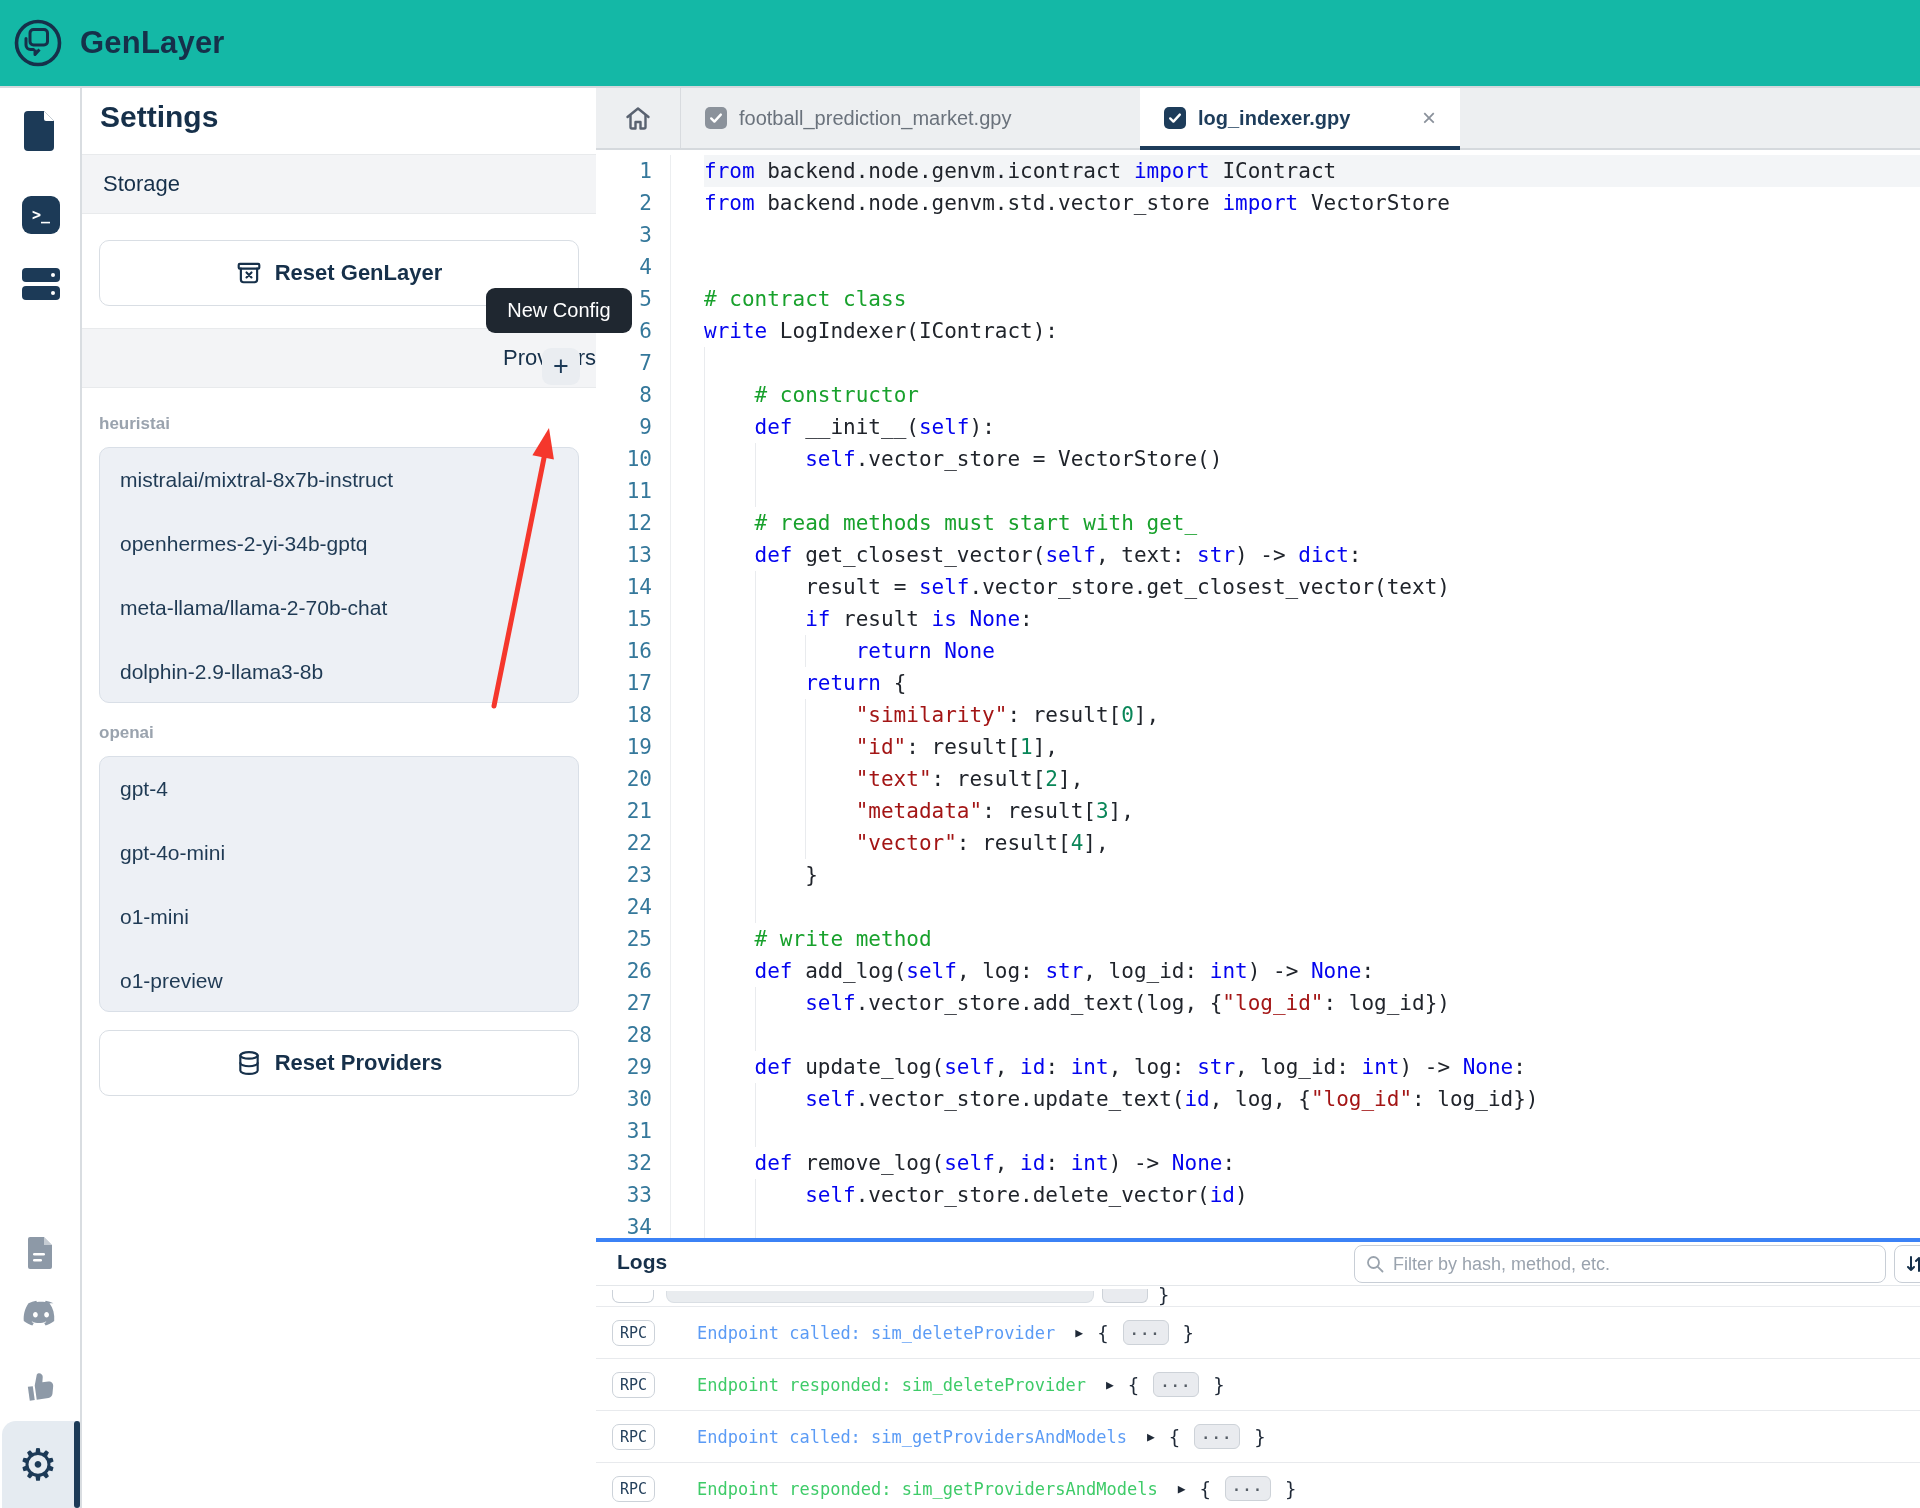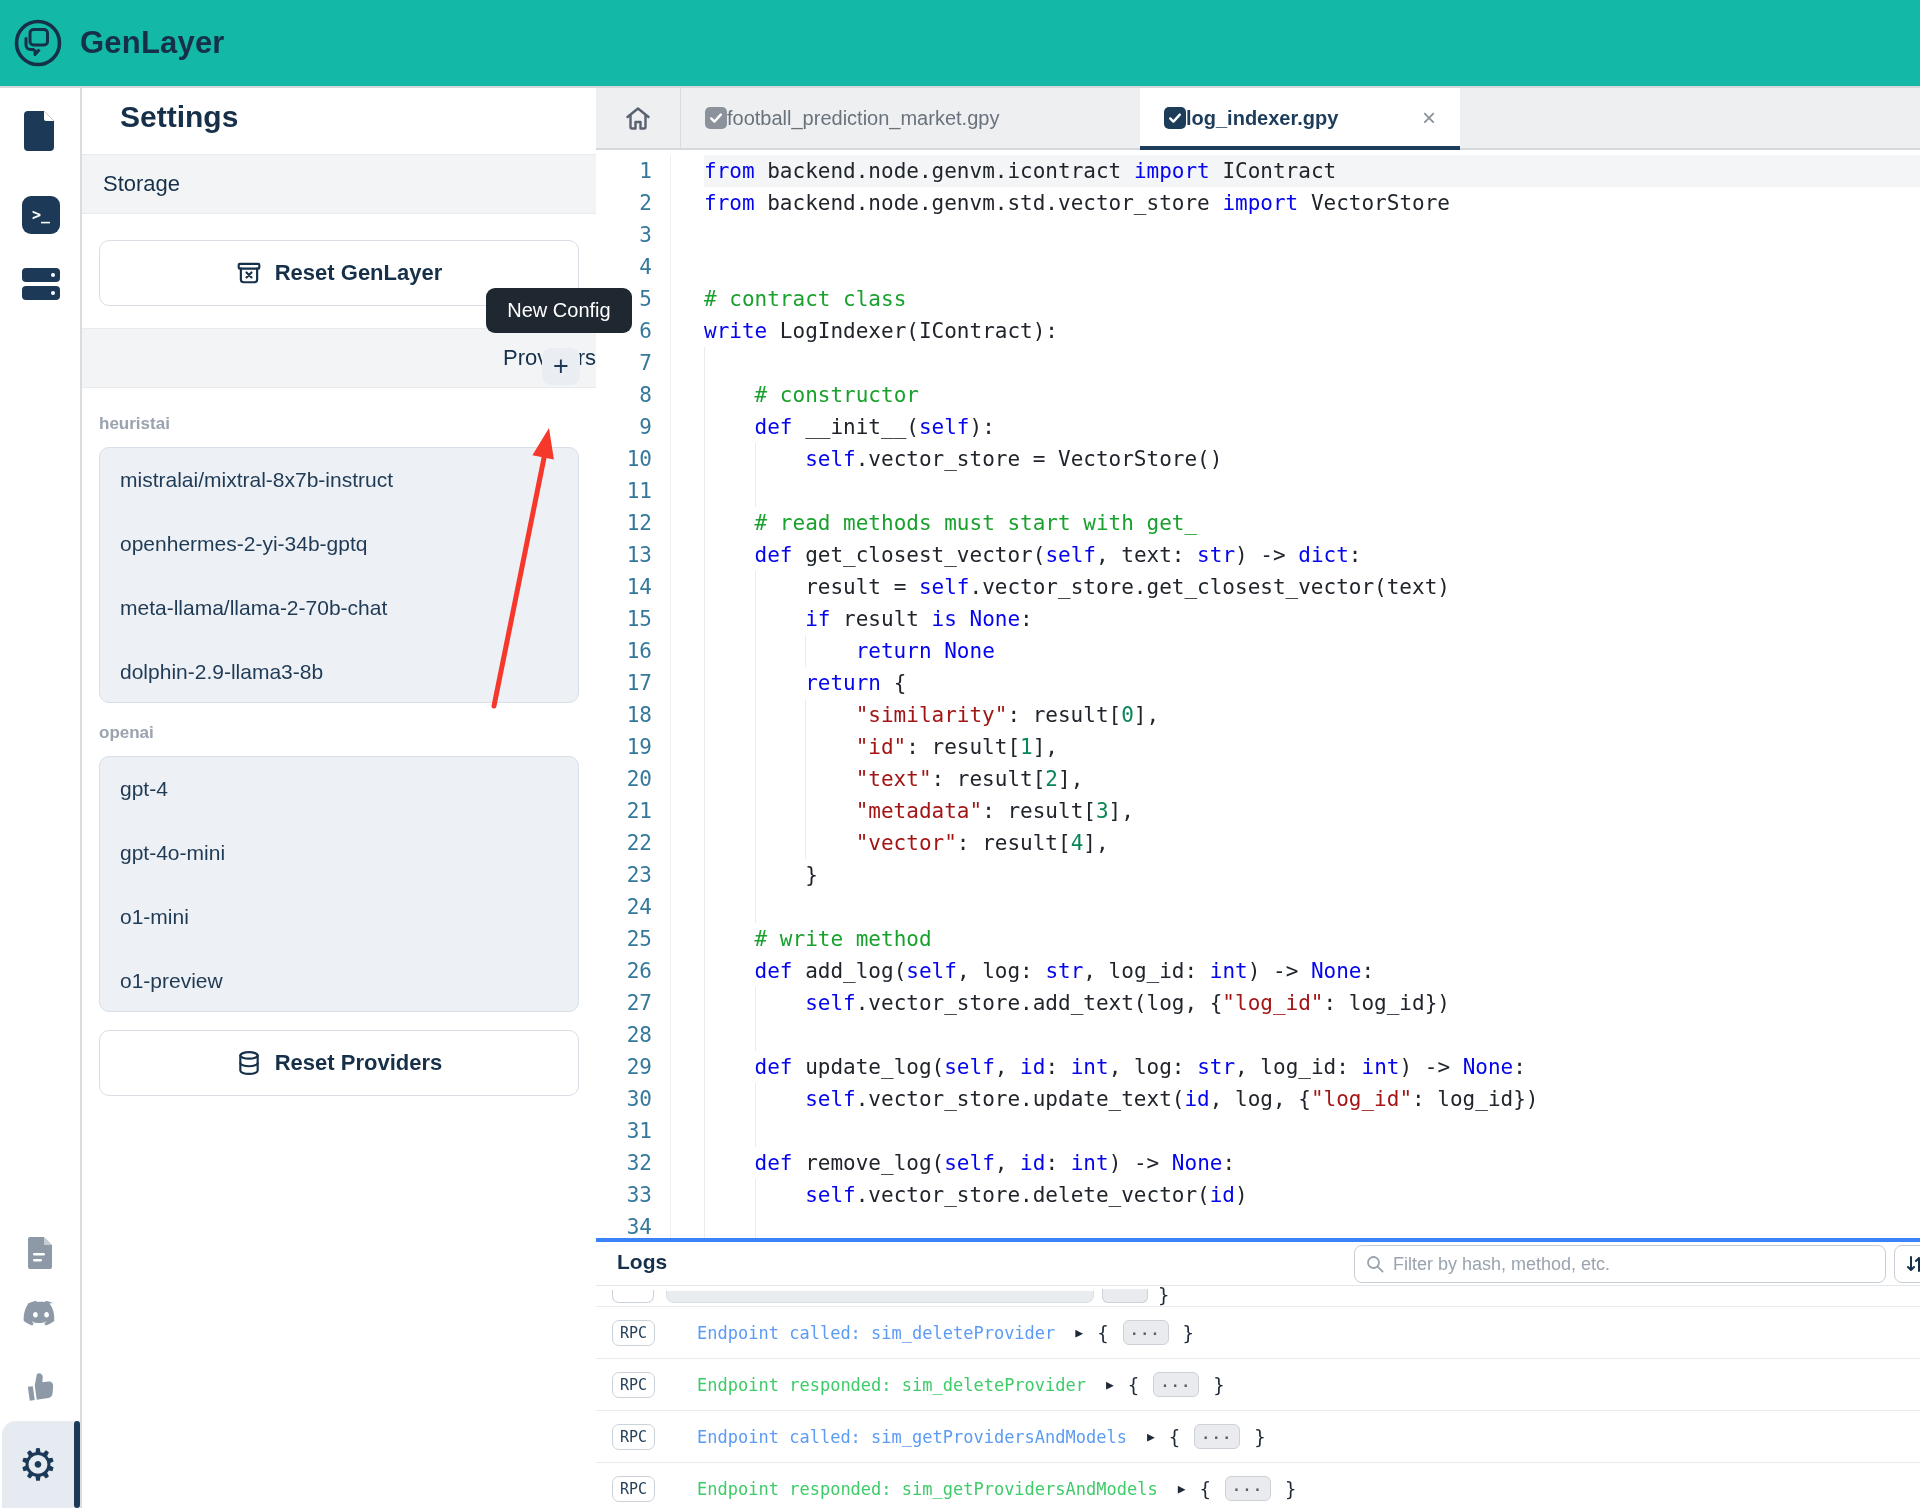--- a/index.html
+++ b/index.html
@@ -20,21 +20,21 @@
                font-family:"DejaVu Sans Mono", monospace; font-size:15px; font-weight:700;
                display:flex; align-items:center; justify-content:center; }
   .gear-block { position:absolute; left:2px; right:0; top:1333px; bottom:0; background:#e5ebf1;
                 border-radius:14px 0 0 0; }
   .gear-ind { position:absolute; right:0; top:0; bottom:0; width:6px; background:#1c3a57; border-radius:3px; }
   .gear-glyph { position:absolute; left:0; right:6px; top:0; bottom:0; display:flex; align-items:center;
                 justify-content:center; font-size:44px; color:#1c3a57; }
 
   
   .settings { position:absolute; left:82px; top:88px; width:514px; height:1420px; background:#fff; }
-  .set-title { position:absolute; left:18px; top:12px; font-size:30px; font-weight:600; color:#16304a;margin-left:20px; }
+  .set-title { position:absolute; left:18px; top:12px; font-size:30px; font-weight:600; color:#16304a; }
   .band { position:absolute; left:0; right:0; height:60px; background:#f3f4f6;
           border-top:1px solid #e8eaec; border-bottom:1px solid #e8eaec;
           display:flex; align-items:center; padding-left:21px; font-size:22px; color:#16304a; }
   .band-storage { top:66px; }
   .band-providers { top:240px;justify-content:flex-end; }
   .btn { position:absolute; left:17px; width:480px; height:66px; background:#fff;
          border:1.5px solid #d9dee4; border-radius:10px; display:flex; align-items:center;
          justify-content:center; gap:13px; font-size:22px; font-weight:700; color:#16304a; cursor:pointer; }
   .btn-reset-storage { top:152px; }
   .btn-reset-providers { top:942px; }
@@ -54,21 +54,21 @@
             color:#1f3a54; cursor:pointer; }
   .arrow-svg { position:absolute; left:400px; top:330px; width:120px; height:300px; z-index:35;
                pointer-events:none; }
 
   
   .editor { position:absolute; left:596px; top:88px; width:1324px; height:1152px; background:#fff; }
   .tabbar { position:absolute; left:0; top:0; right:0; height:62px; background:#edeff1;
             border-bottom:2px solid #d5d9dd; display:flex; }
   .home-cell { width:85px; height:100%; display:flex; align-items:center; justify-content:center;
                border-right:1.5px solid #d8dbdf; cursor:pointer; }
-  .tab { height:100%; display:flex; align-items:center; padding-left:24px; 
+  .tab { height:100%; display:flex; align-items:center; padding-left:24px; gap:12px;
          font-size:20px; cursor:pointer; }
   .tab-inactive { width:459px; color:#6a727c; }
   .tab-inactive .tab-ic { color:#8b929b; }
   .tab-active { width:320px; background:#fff; color:#1d3c5a; font-weight:600; position:relative;
                 padding-right:24px; }
   .tab-active .tab-ic { color:#1d3c5a; }
   .tab-active::after { content:""; position:absolute; left:0; right:0; bottom:-2px; height:4px;
                        background:#1d3c5a; }
   .tab-close { margin-left:auto; font-size:24px; font-weight:400; color:#8a919b; cursor:pointer; }
   .tab-ic { display:flex; }

